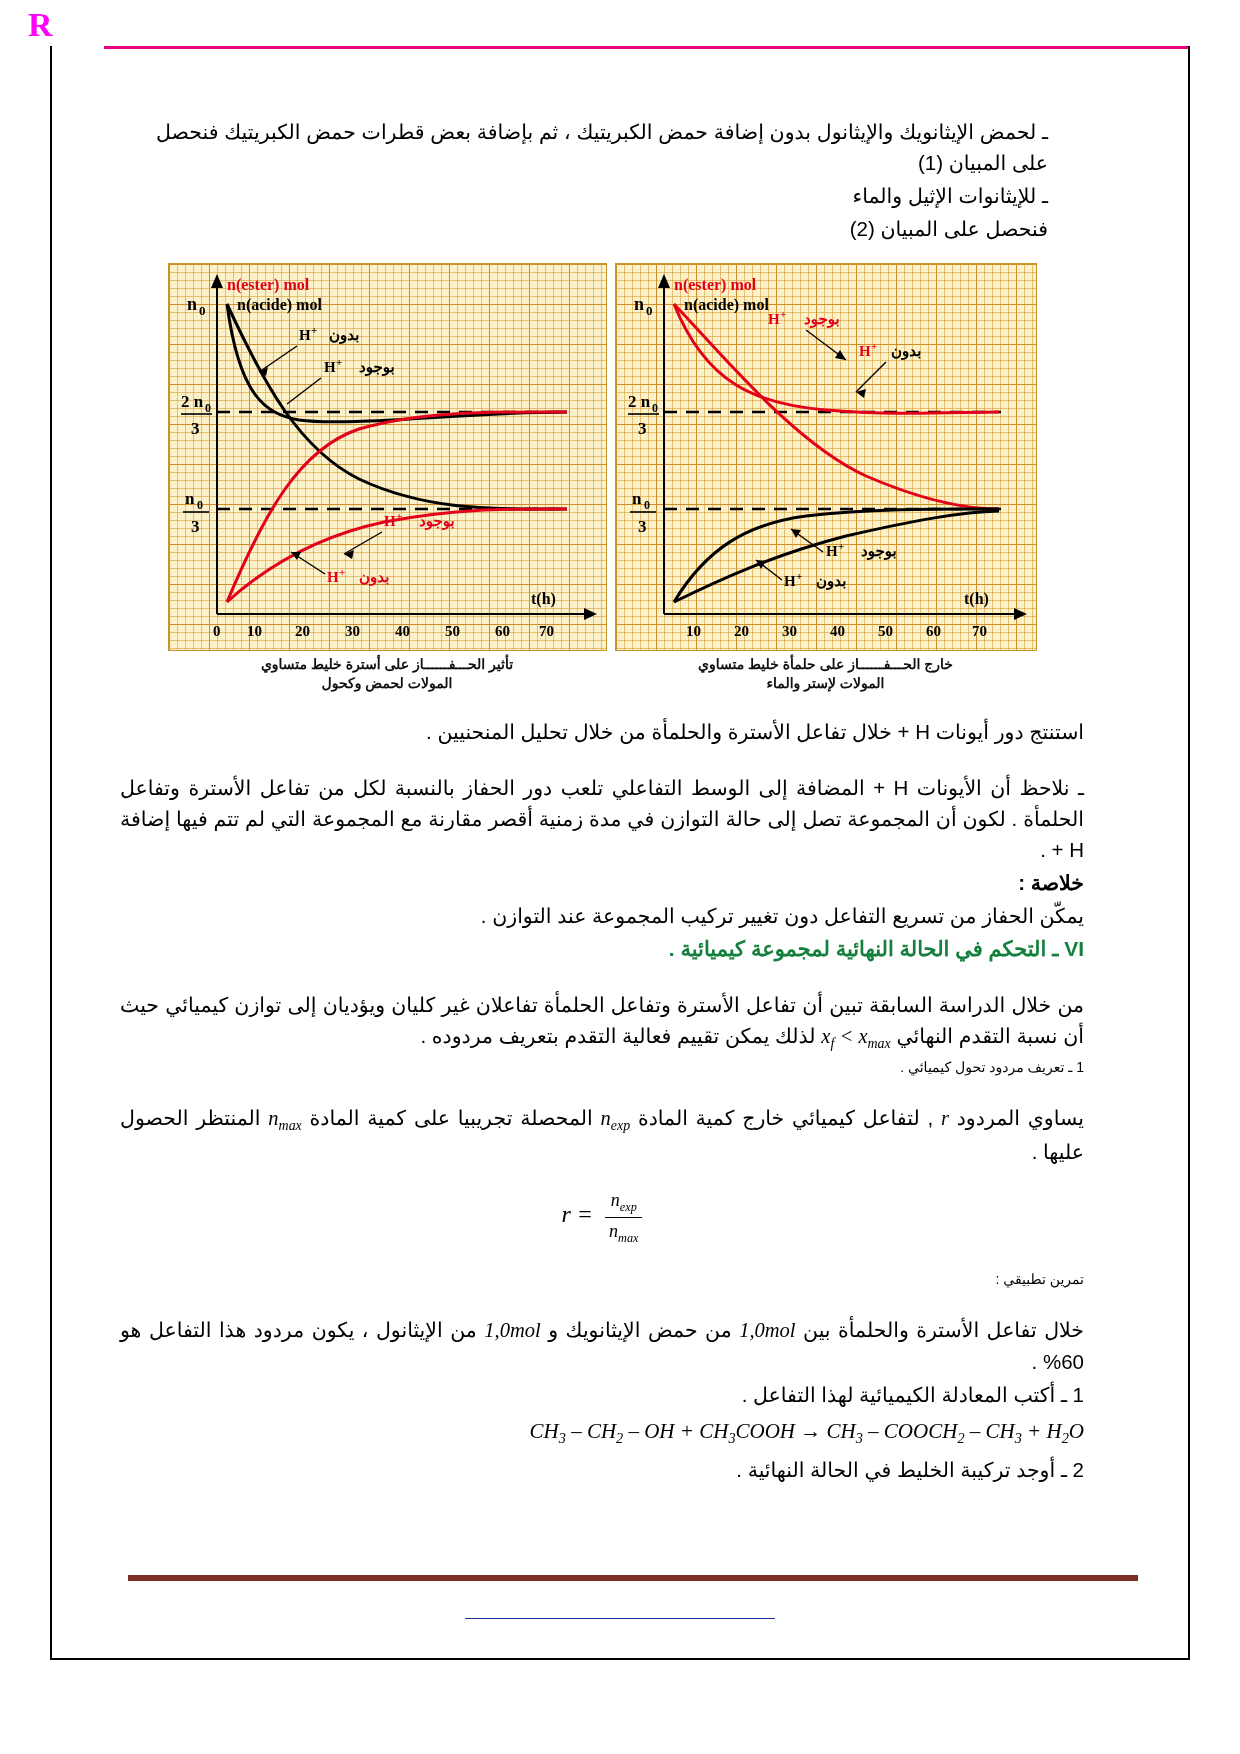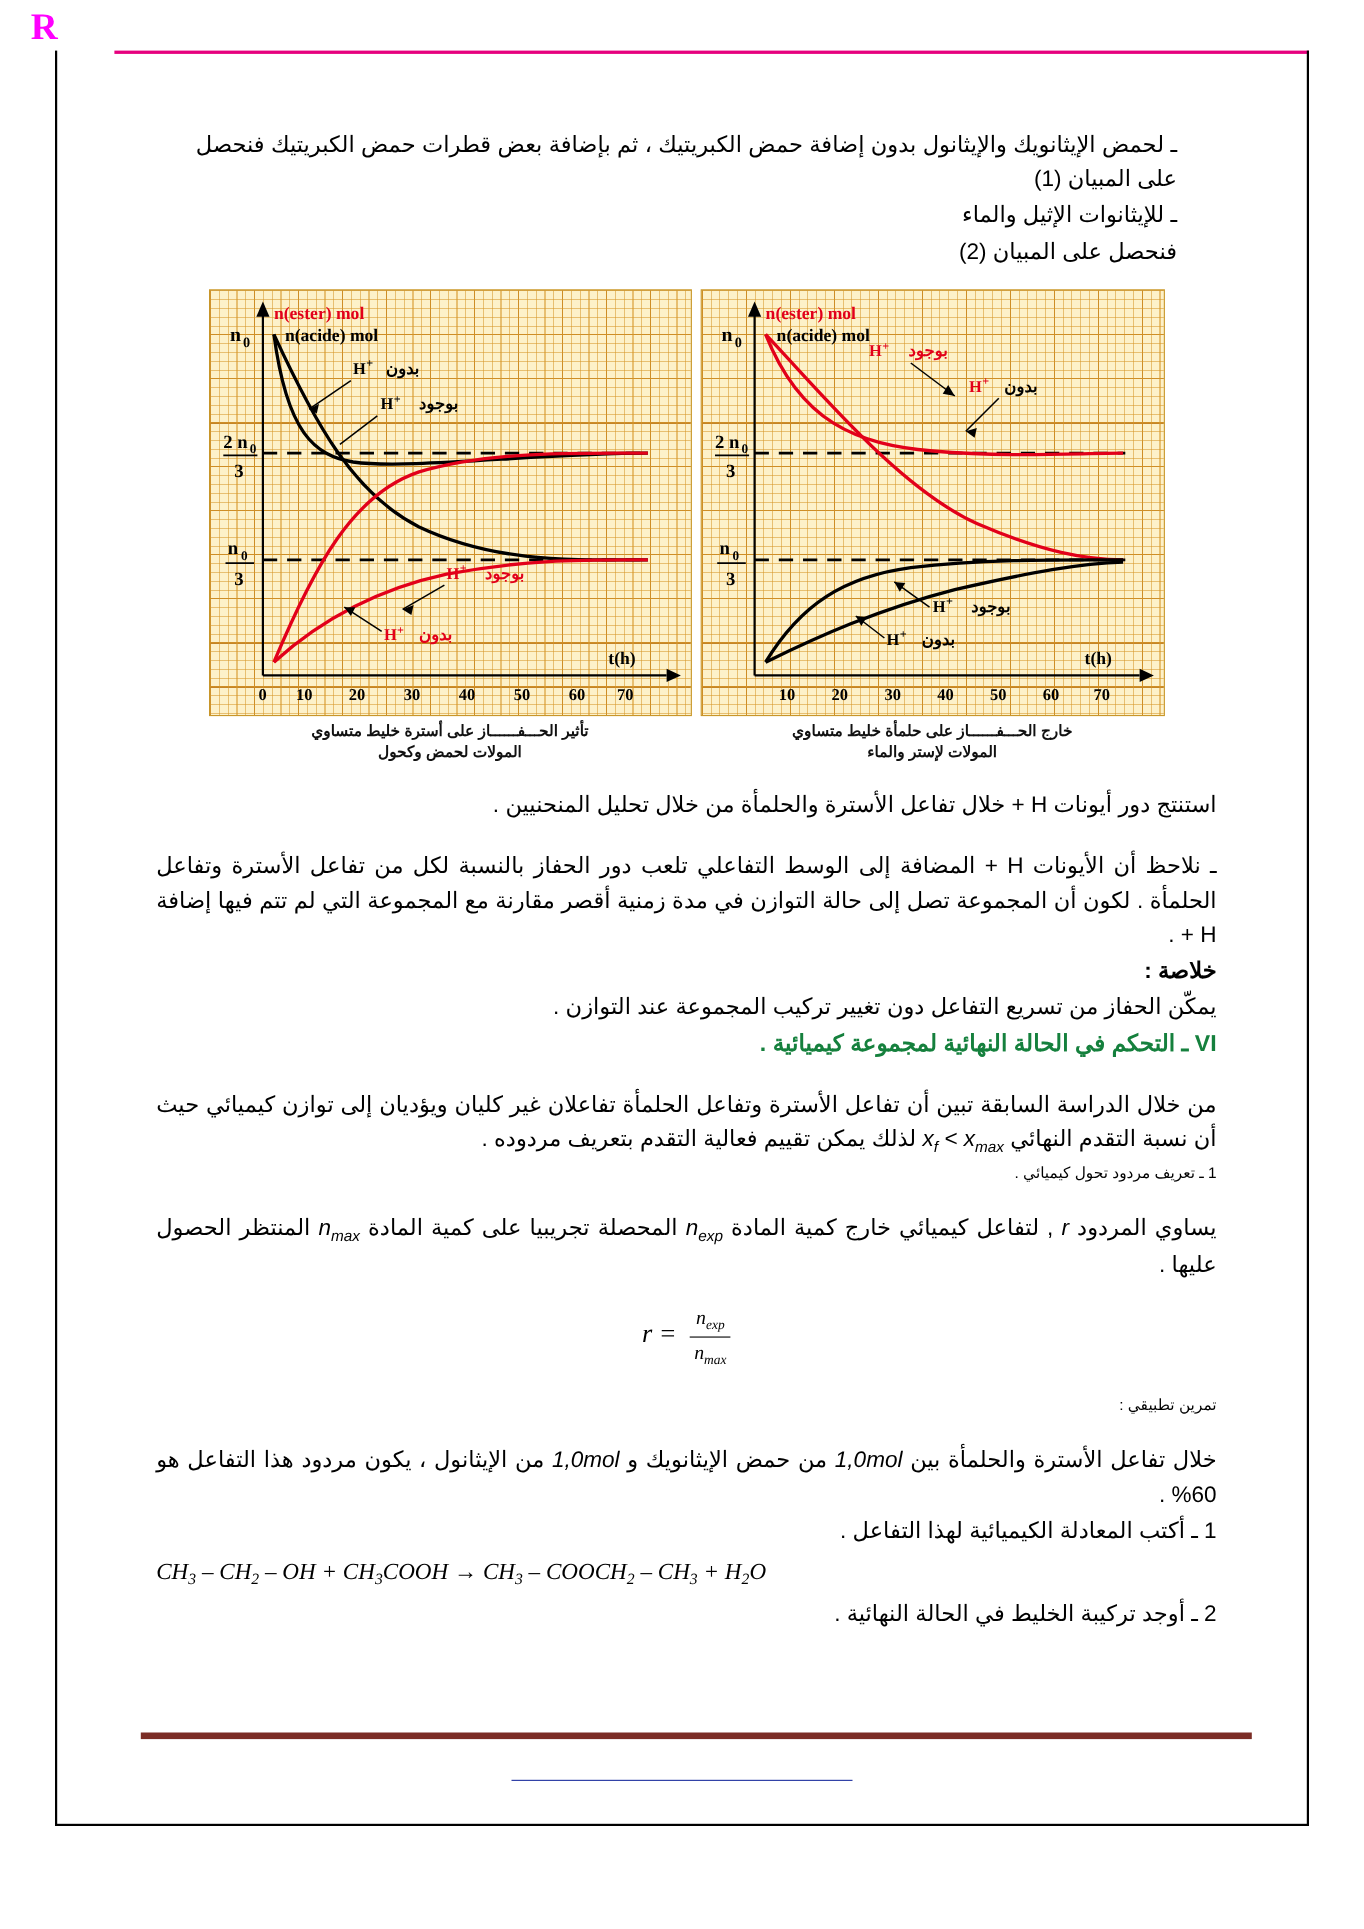--- a/index.html
+++ b/index.html
@@ -39,21 +39,21 @@
     position: absolute;
     top: 46px;
     left: 104px;
     width: 1086px;
     height: 3px;
     background: #e6007e;
   }
   .content {
     position: absolute;
     top: 70px;
-    left: 82px;
+    left: 60px;
     width: 1084px;
     direction: rtl;
     text-align: right;
     font-size: 20.5px;
     line-height: 1.52;
     color: #000;
   }
   p { margin: 0 0 2px 0; }
   .p-intro { margin: 46px 96px 0 96px; }
   .p-intro p { text-align: justify; }
@@ -95,21 +95,21 @@
   .body-text p { text-align: justify; }
   .rtl-just { text-align: justify; margin-top: 24px; }
   .bold { font-weight: bold; }
   .heading-green {
     color: #15803d;
     font-weight: bold;
     font-size: 21px;
   }
   .sub-head { font-weight: normal; font-size: 14px; }
   .math-i {
-    font-family: Liberation Sans, sans-serif;
+    font-family: Liberation Serif, serif;
     font-style: italic;
     direction: ltr;
     display: inline-block;
   }
   sub { font-size: 0.68em; }
   .frac {
     display: inline-block;
     vertical-align: middle;
     text-align: center;
     font-family: "Liberation Serif", serif;
@@ -120,21 +120,21 @@
   .frac .den { display: block; border-top: 1.4px solid #000; padding: 0 4px; }
   .formula-center {
     text-align: center;
     direction: ltr;
     margin: 20px 0 22px 0;
     font-family: "Liberation Serif", serif;
     font-style: italic;
     font-size: 24px;
   }
   .equation {
-    text-align: left;
+    text-align: right;
     direction: ltr;
     font-family: "Liberation Serif", serif;
     font-style: italic;
     font-size: 21px;
     margin: 6px 0 4px 0;
   }
   .bottom-rule {
     position: absolute;
     left: 128px;
     top: 1575px;

